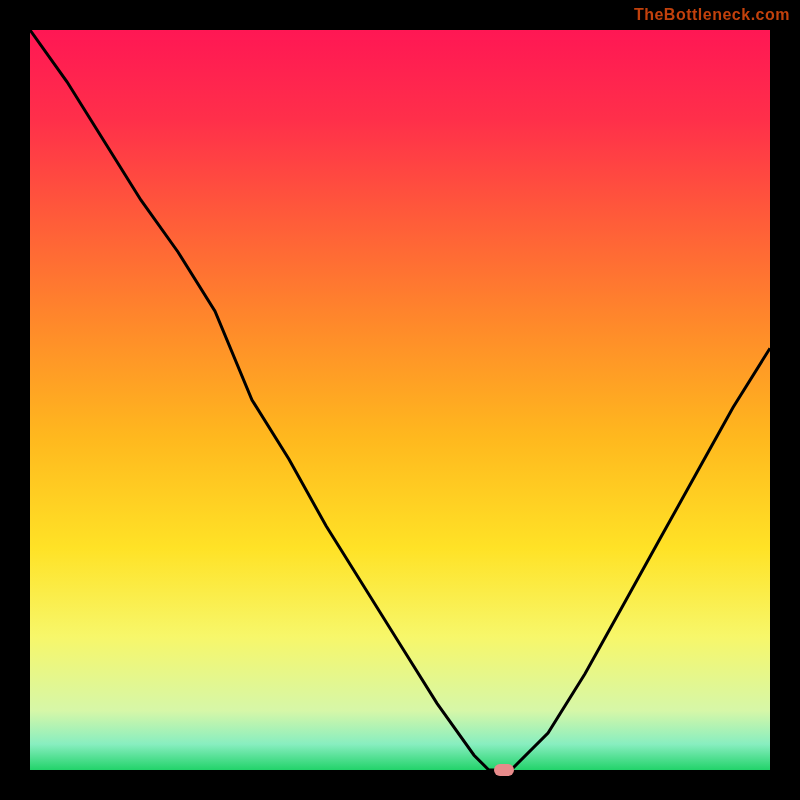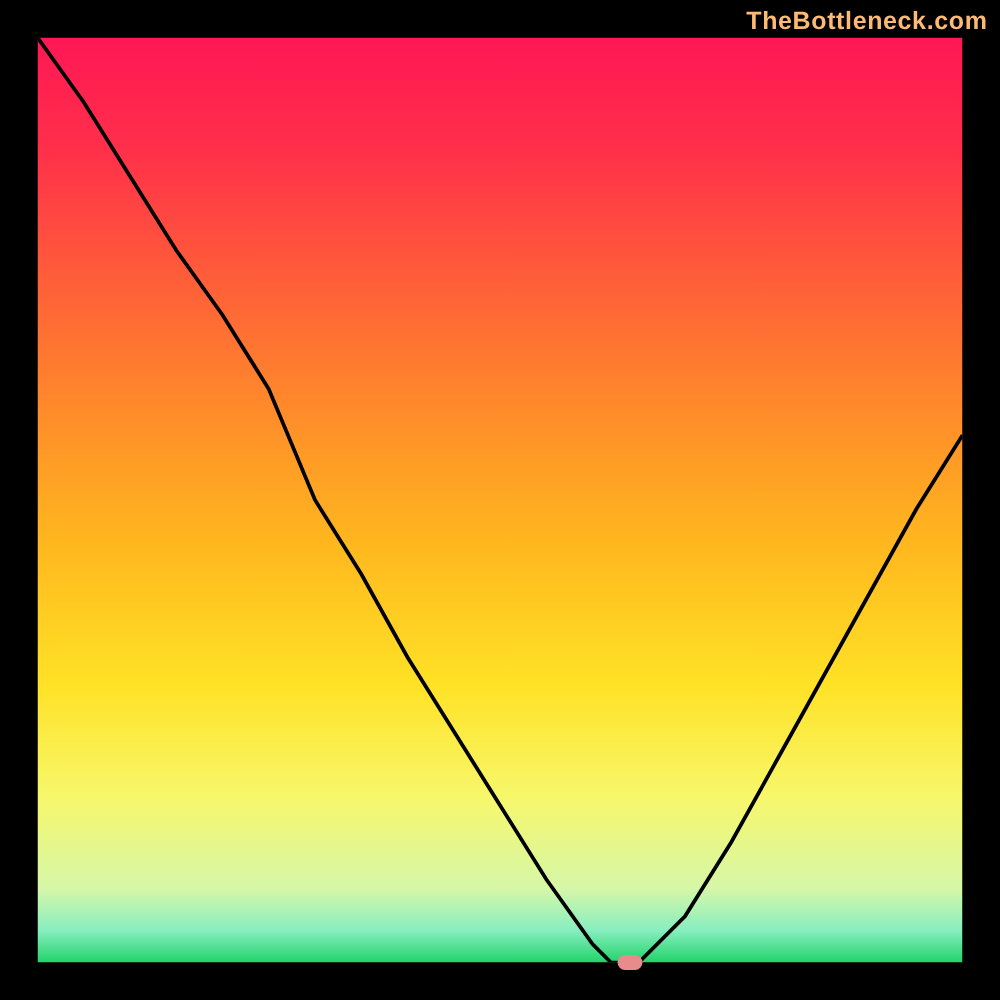--- a/index.html
+++ b/index.html
@@ -14,22 +14,22 @@
   .container {
     width: 800px;
     height: 800px;
     position: relative;
     overflow: hidden;
   }
   .watermark {
     position: absolute;
     top: 6px;
     right: 10px;
-    color: #fdba74;
-    font-size: 20px;
+    color: #c2410c;
+    font-size: 16px;
     font-weight: 600;
     z-index: 10;
     letter-spacing: 0.5px;
   }
   .plot-area {
     position: absolute;
     left: 30px;
     top: 30px;
     width: 740px;
     height: 740px;

